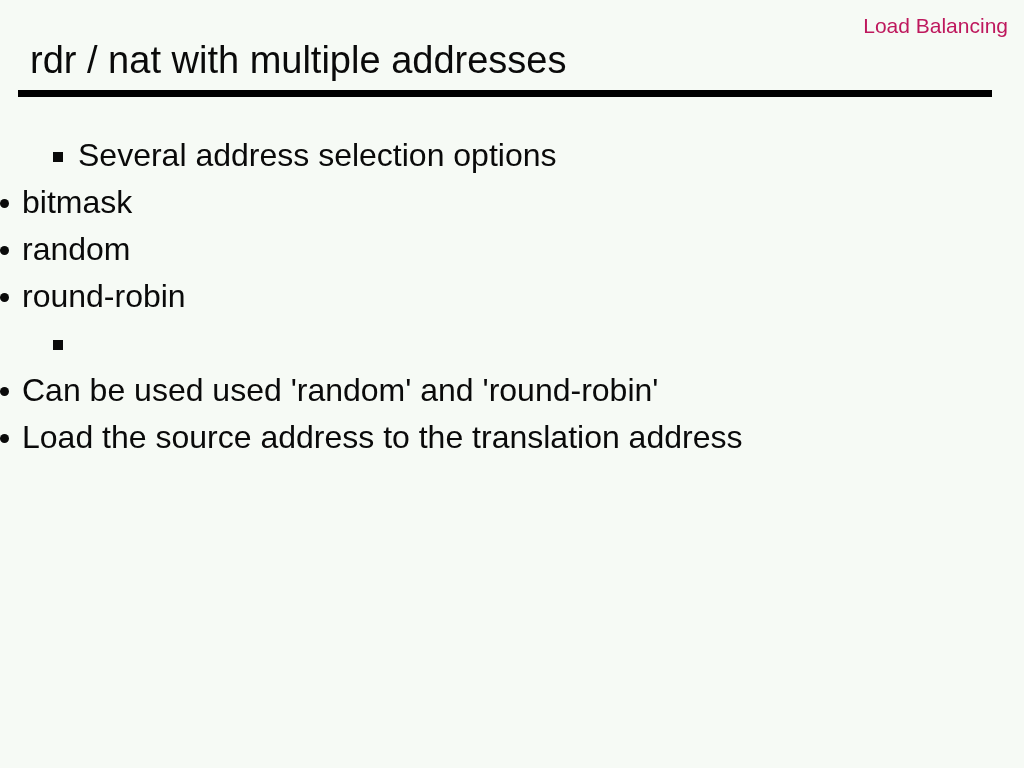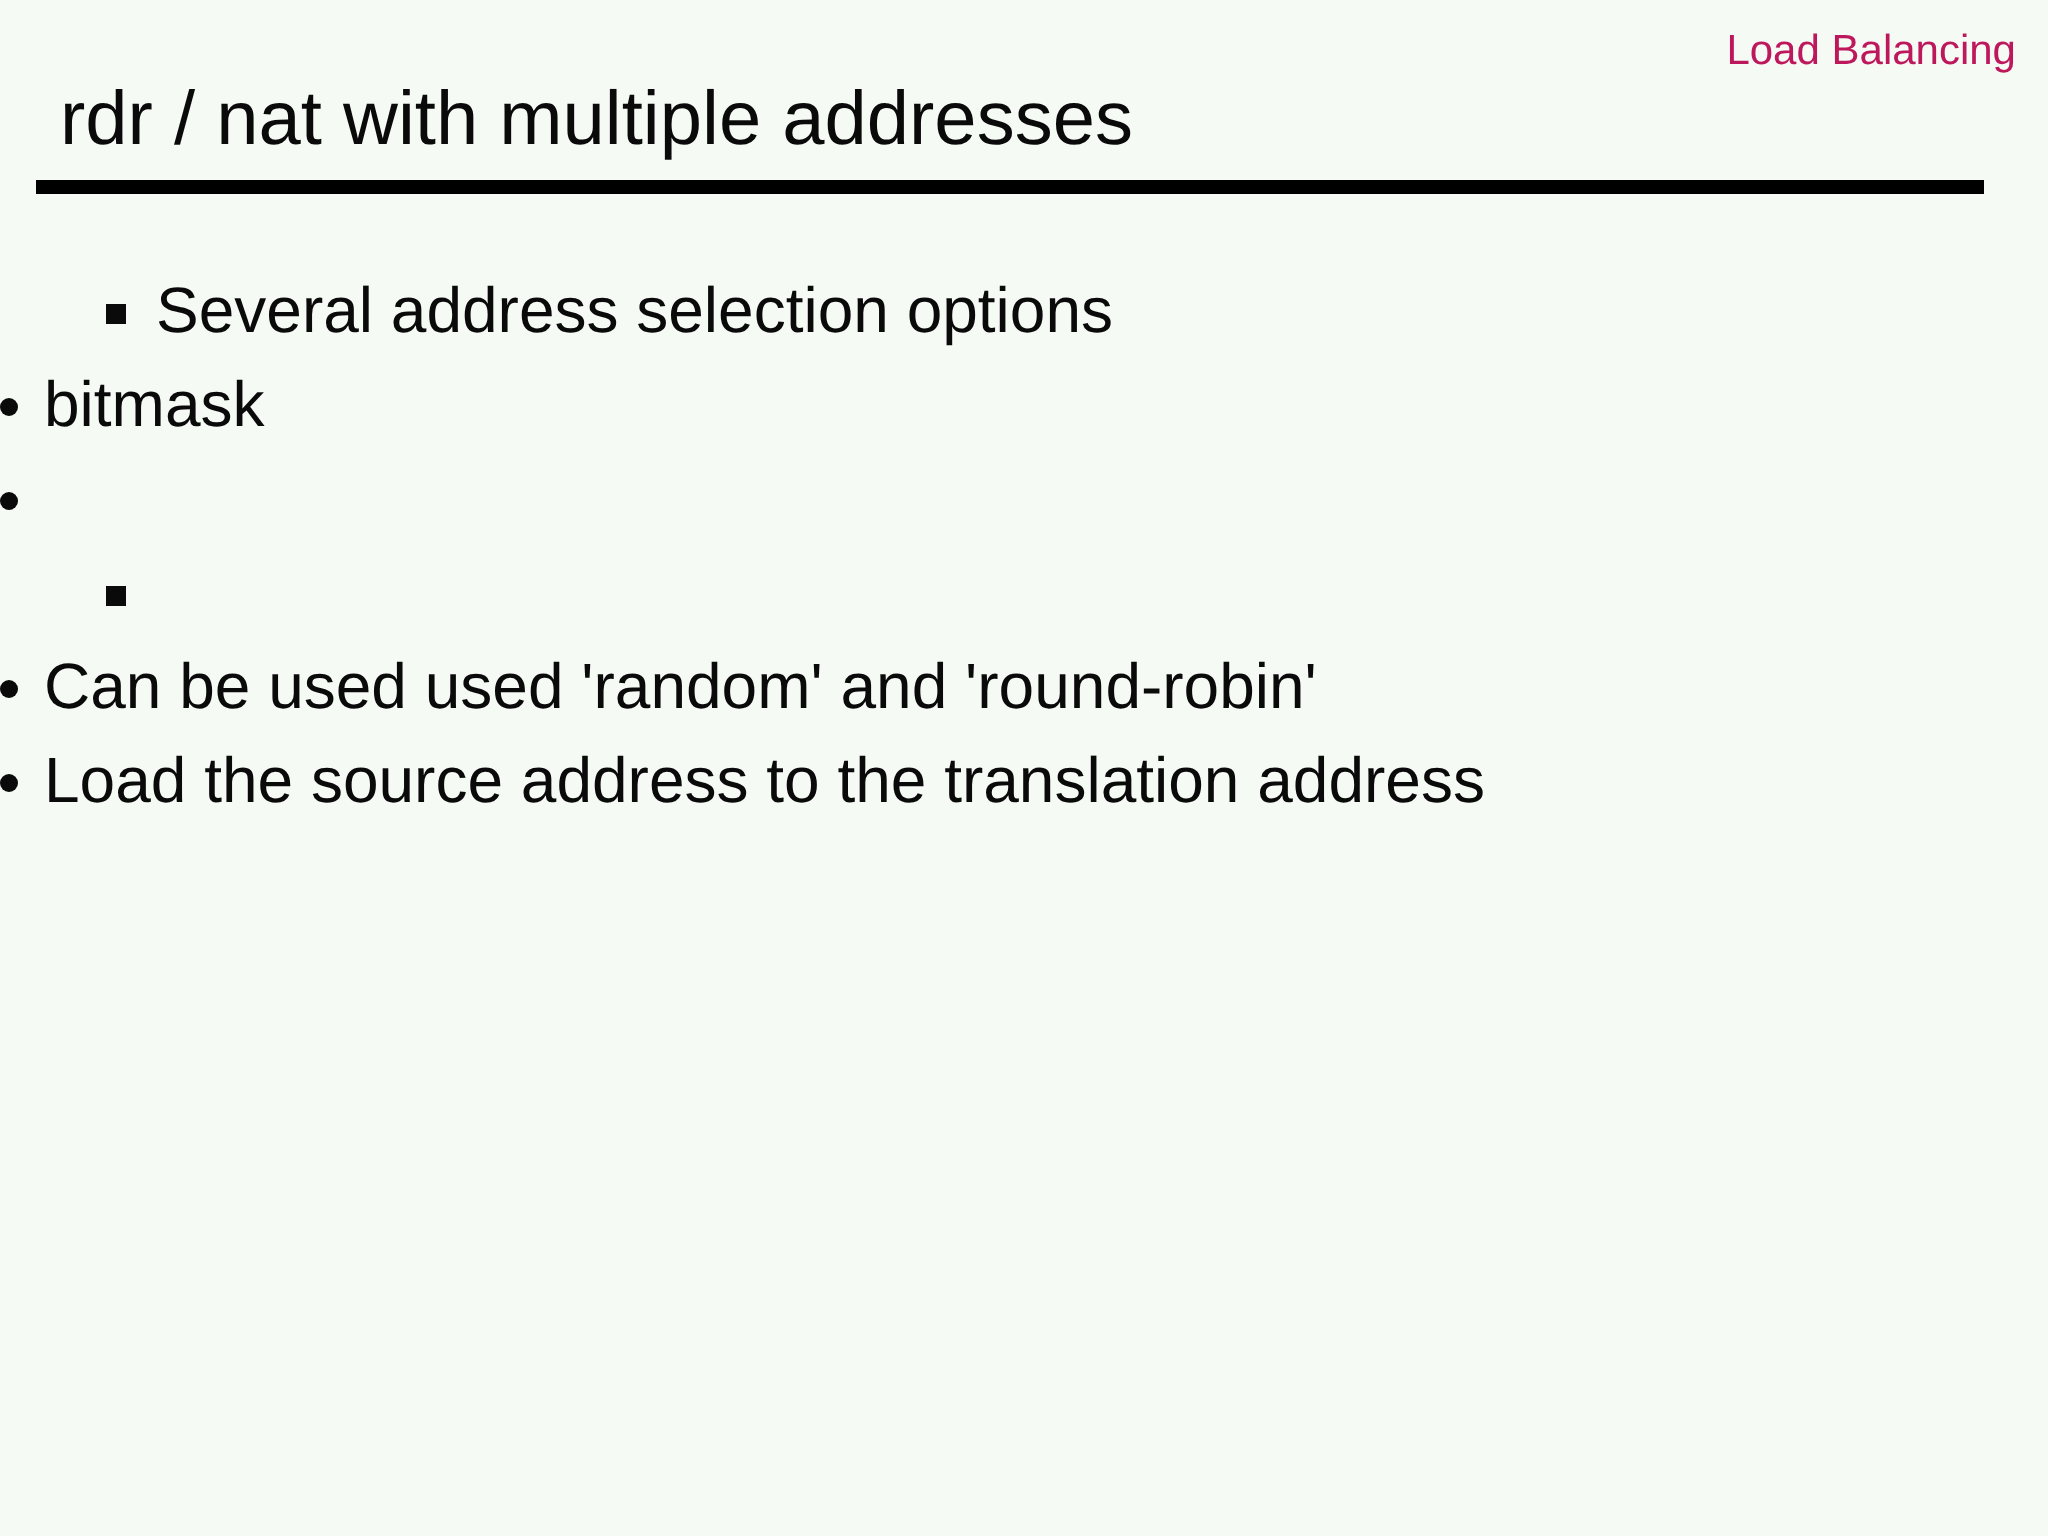--- a/index.html
+++ b/index.html
@@ -101,22 +101,27 @@
     </div>
 
     <div class="row lvl2">
       <span class="bullet-dot"></span>
       <span class="row-text">bitmask</span>
     </div>
 
 
     <div class="row lvl2">
       <span class="bullet-dot"></span>
+      <span class="row-text">random</span>
     </div>
 
+    <div class="row lvl2">
+      <span class="bullet-dot"></span>
+      <span class="row-text">round-robin</span>
+    </div>
 
     <div class="row lvl1">
       <span class="bullet-square"></span>
     </div>
 
     <div class="row lvl2">
       <span class="bullet-dot"></span>
       <span class="row-text">Can be used used 'random' and 'round-robin'</span>
     </div>
 

